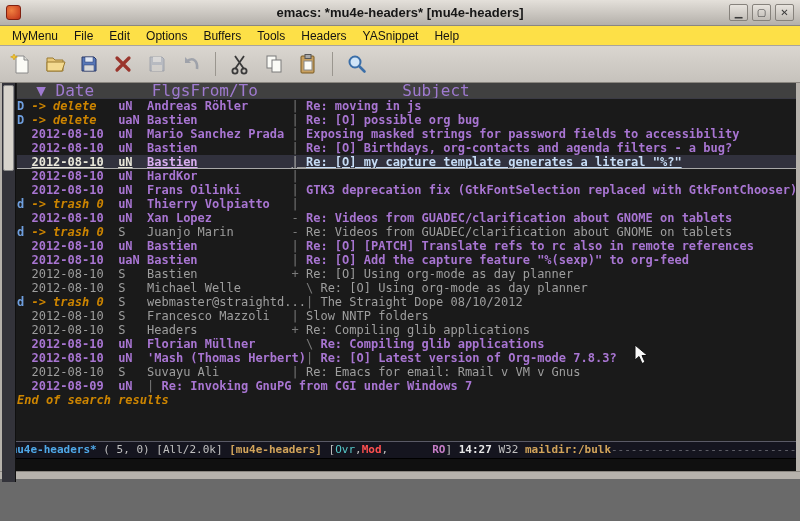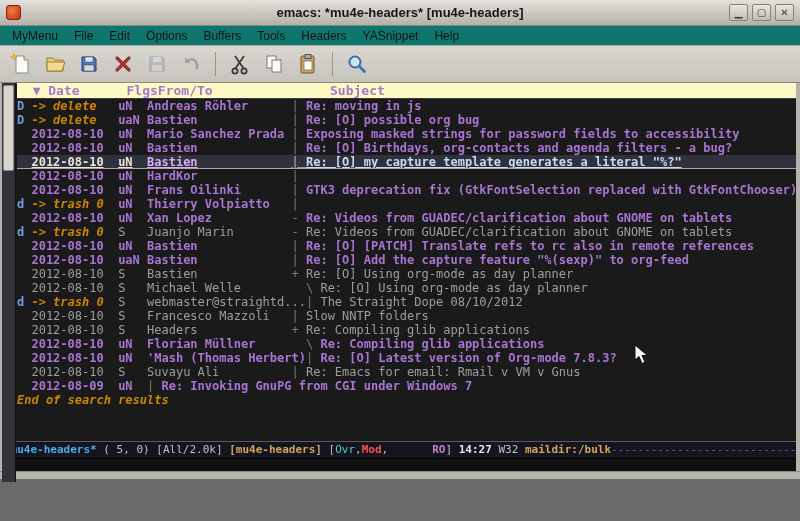--- a/index.html
+++ b/index.html
@@ -14,41 +14,41 @@
   .win-icon { width:15px; height:15px; border-radius:3px;
               background:radial-gradient(circle at 35% 35%, #f08040, #c03018); border:1px solid #802010; }
   .title-text { position:absolute; left:0; right:0; text-align:center;
                 font-family:"Liberation Sans", sans-serif; font-size:13px; font-weight:bold; color:#161616; }
   .win-buttons { margin-left:auto; display:flex; gap:4px; z-index:2; }
   .win-btn { width:19px; height:17px; background:linear-gradient(#e8e4de,#c0bcb6); border:1px solid #86827c;
              border-radius:2px; font-size:10px; line-height:15px; text-align:center; color:#3a3a3a;
              font-family:"DejaVu Sans", sans-serif; }
 
   
-  .menubar { height:20px; background:#0f766e; border-bottom:1px solid #a8a49e; display:flex; align-items:center; padding:0 4px; }
+  .menubar { height:20px; background:#fde047; border-bottom:1px solid #a8a49e; display:flex; align-items:center; padding:0 4px; }
   .menu-item { font-family:"Liberation Sans", sans-serif; font-size:12px; color:#141414; padding:2px 8px; white-space:pre; }
 
   
   .toolbar { height:37px; background:linear-gradient(#dad6d0,#c6c2bc); border-bottom:1px solid #8a8680;
              display:flex; align-items:center; padding:0 6px; gap:4px; }
   .tool-btn { width:30px; height:30px; display:flex; align-items:center; justify-content:center; border-radius:3px; }
   .tool-btn.disabled { opacity:.35; }
   .tool-sep { width:1px; height:24px; background:#9a968f; margin:0 5px; }
 
   
   .body-wrap { flex:1; border-left:2px solid #b6b2ac; border-right:4px solid #b6b2ac; background:#1a1a1a;
                position:relative; display:flex; flex-direction:column; }
   .scrollbar { position:absolute; left:0; top:0; width:14px; height:399px; background:#33333a;
                border-right:1px solid #101010; }
   .scroll-thumb { position:absolute; top:2px; left:1px; width:11px; height:86px; background:#d8d4cc;
                   border:1px solid #8a8a8a; border-radius:2px; }
   .content { margin-left:15px; flex:0 0 auto; }
 
-  .header-line { height:16px; background:#fef9c3; border-bottom:1px solid #3a3a44; color:#9f7ad0;
-                 font-size:13px; font-weight:bold; display:flex; white-space:pre; line-height:15px; }
+  .header-line { height:16px; background:#404040; border-bottom:1px solid #3a3a44; color:#9f7ad0;
+                 font-size:16px; font-weight:normal; display:flex; white-space:pre; line-height:15px; }
 
   .rows { font-size:12px; line-height:14px; }
   .row { height:14px; display:flex; white-space:pre; overflow:hidden; }
   .f-prefix { width:2ch; flex:0 0 auto; color:#6f9fdf; font-weight:bold; }
   .f-dm { width:12ch; flex:0 0 auto; display:flex; overflow:hidden; }
   .f-mark { color:#cd8500; font-style:italic; font-weight:bold; }
   .f-flags { width:4ch; flex:0 0 auto; }
   .f-from { min-width:20ch; flex:0 0 auto; }
   .f-sep { color:#7a7a7a; }
   .f-subject { flex:1; overflow:hidden; }

